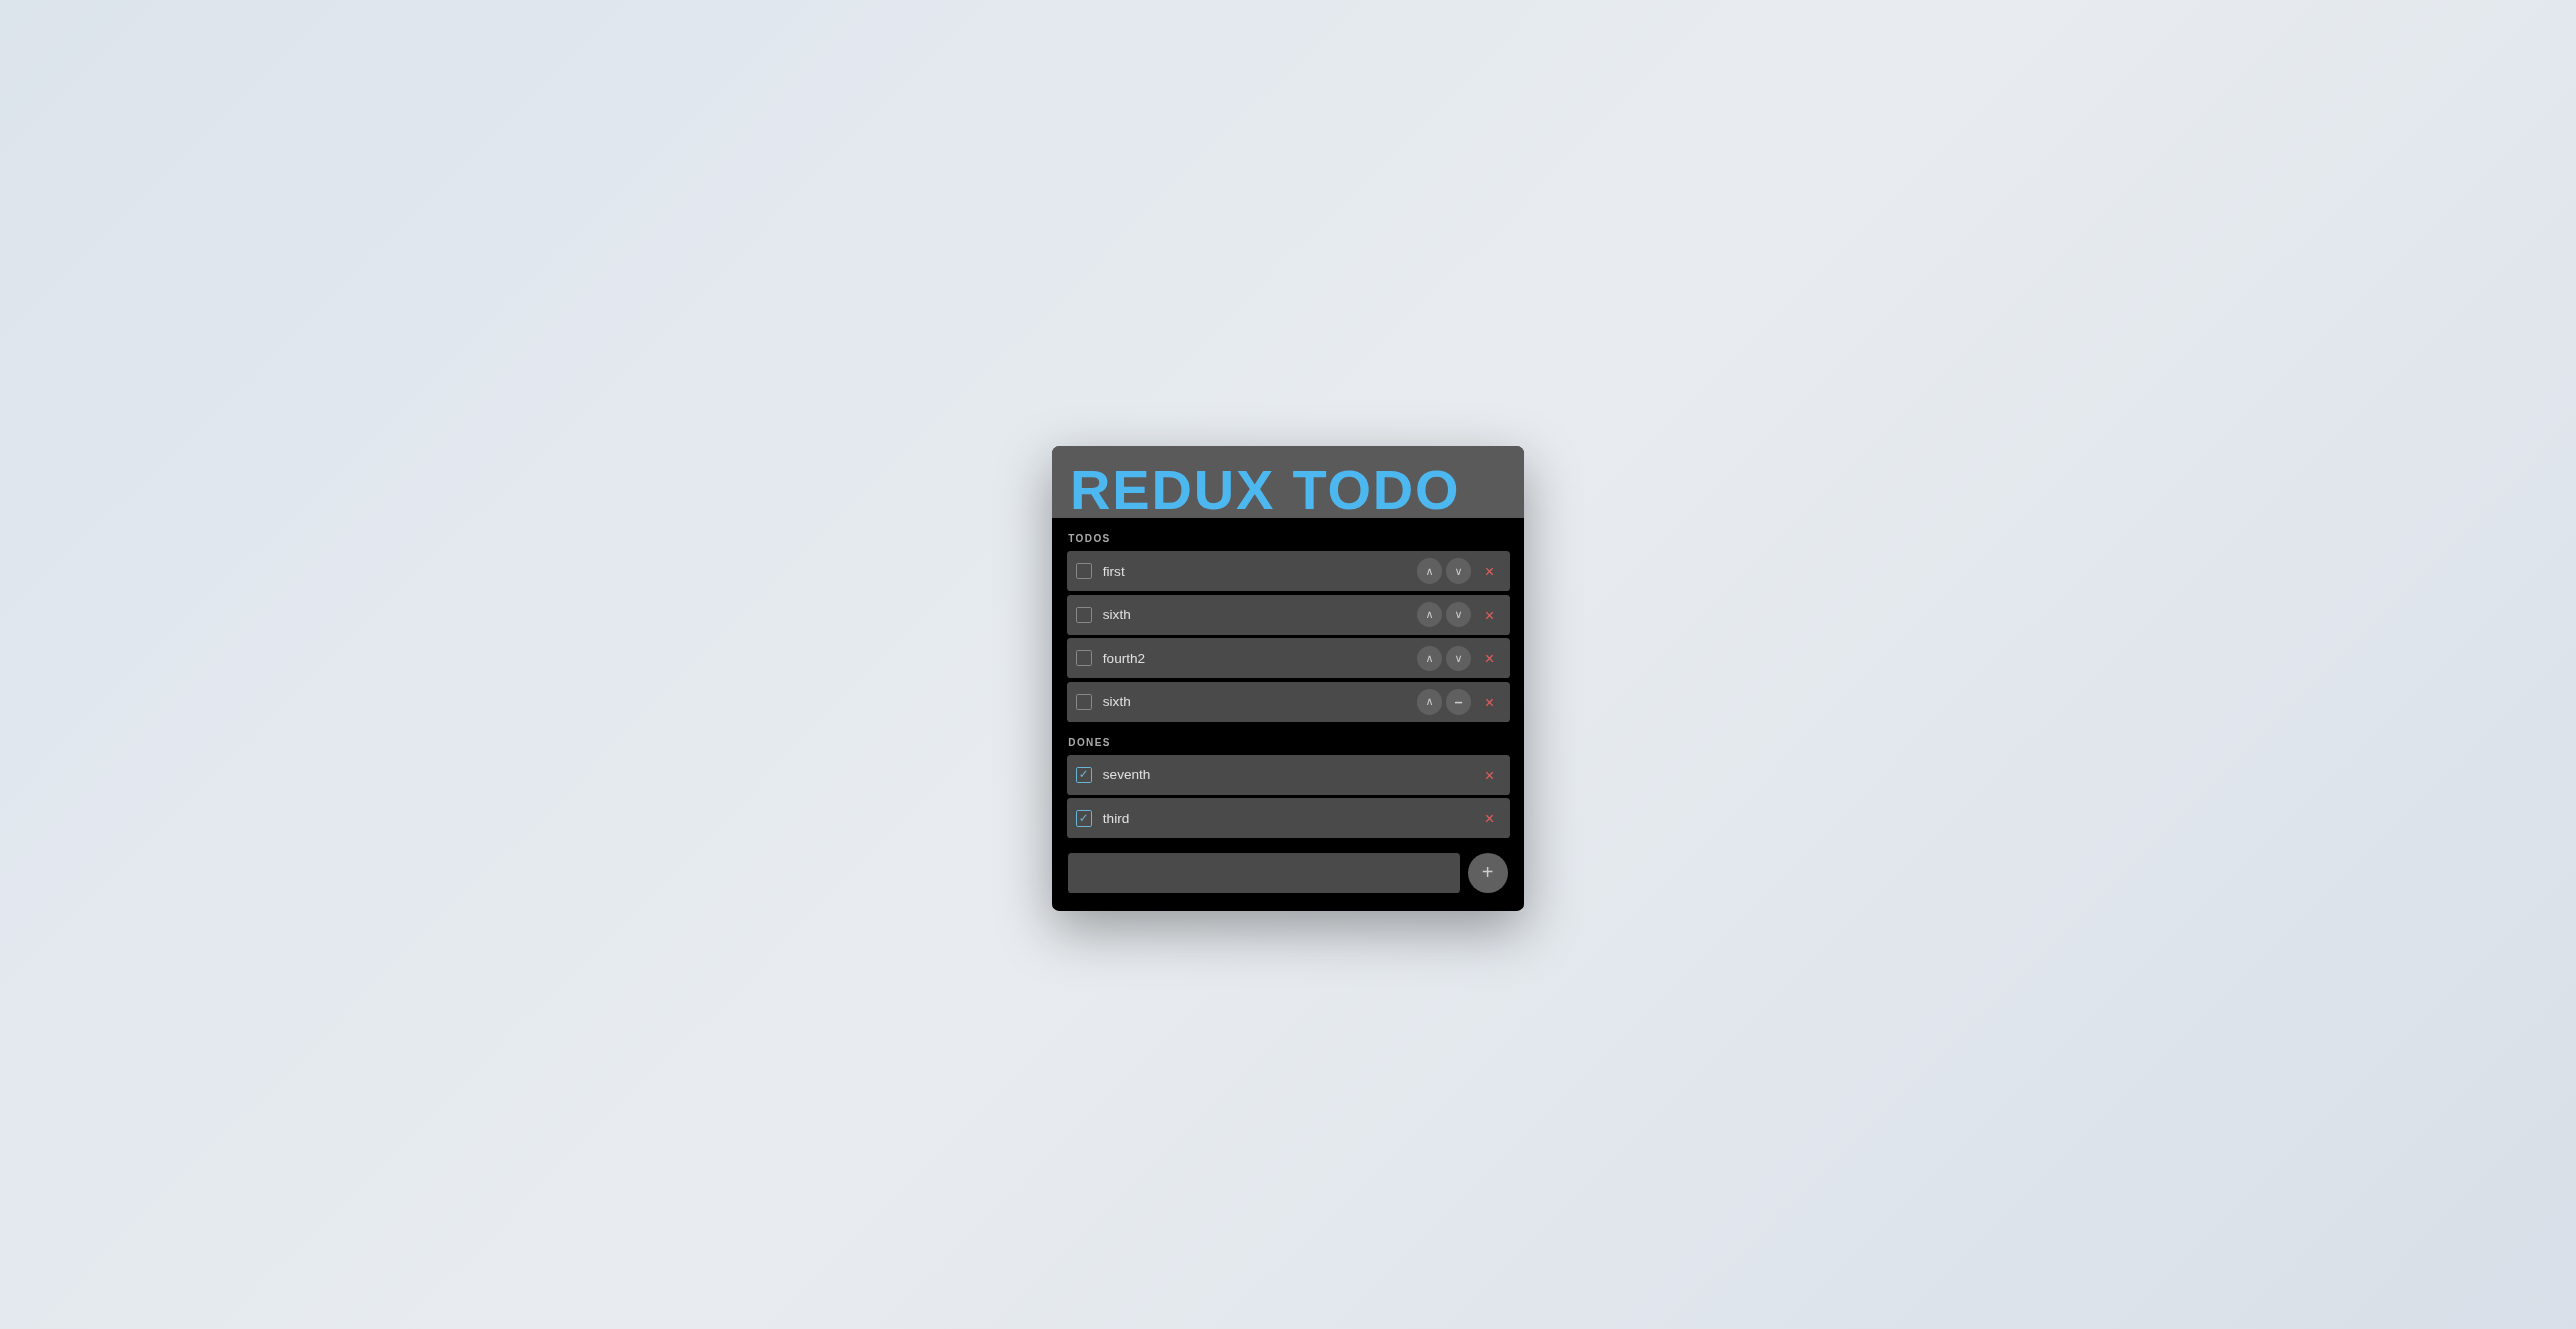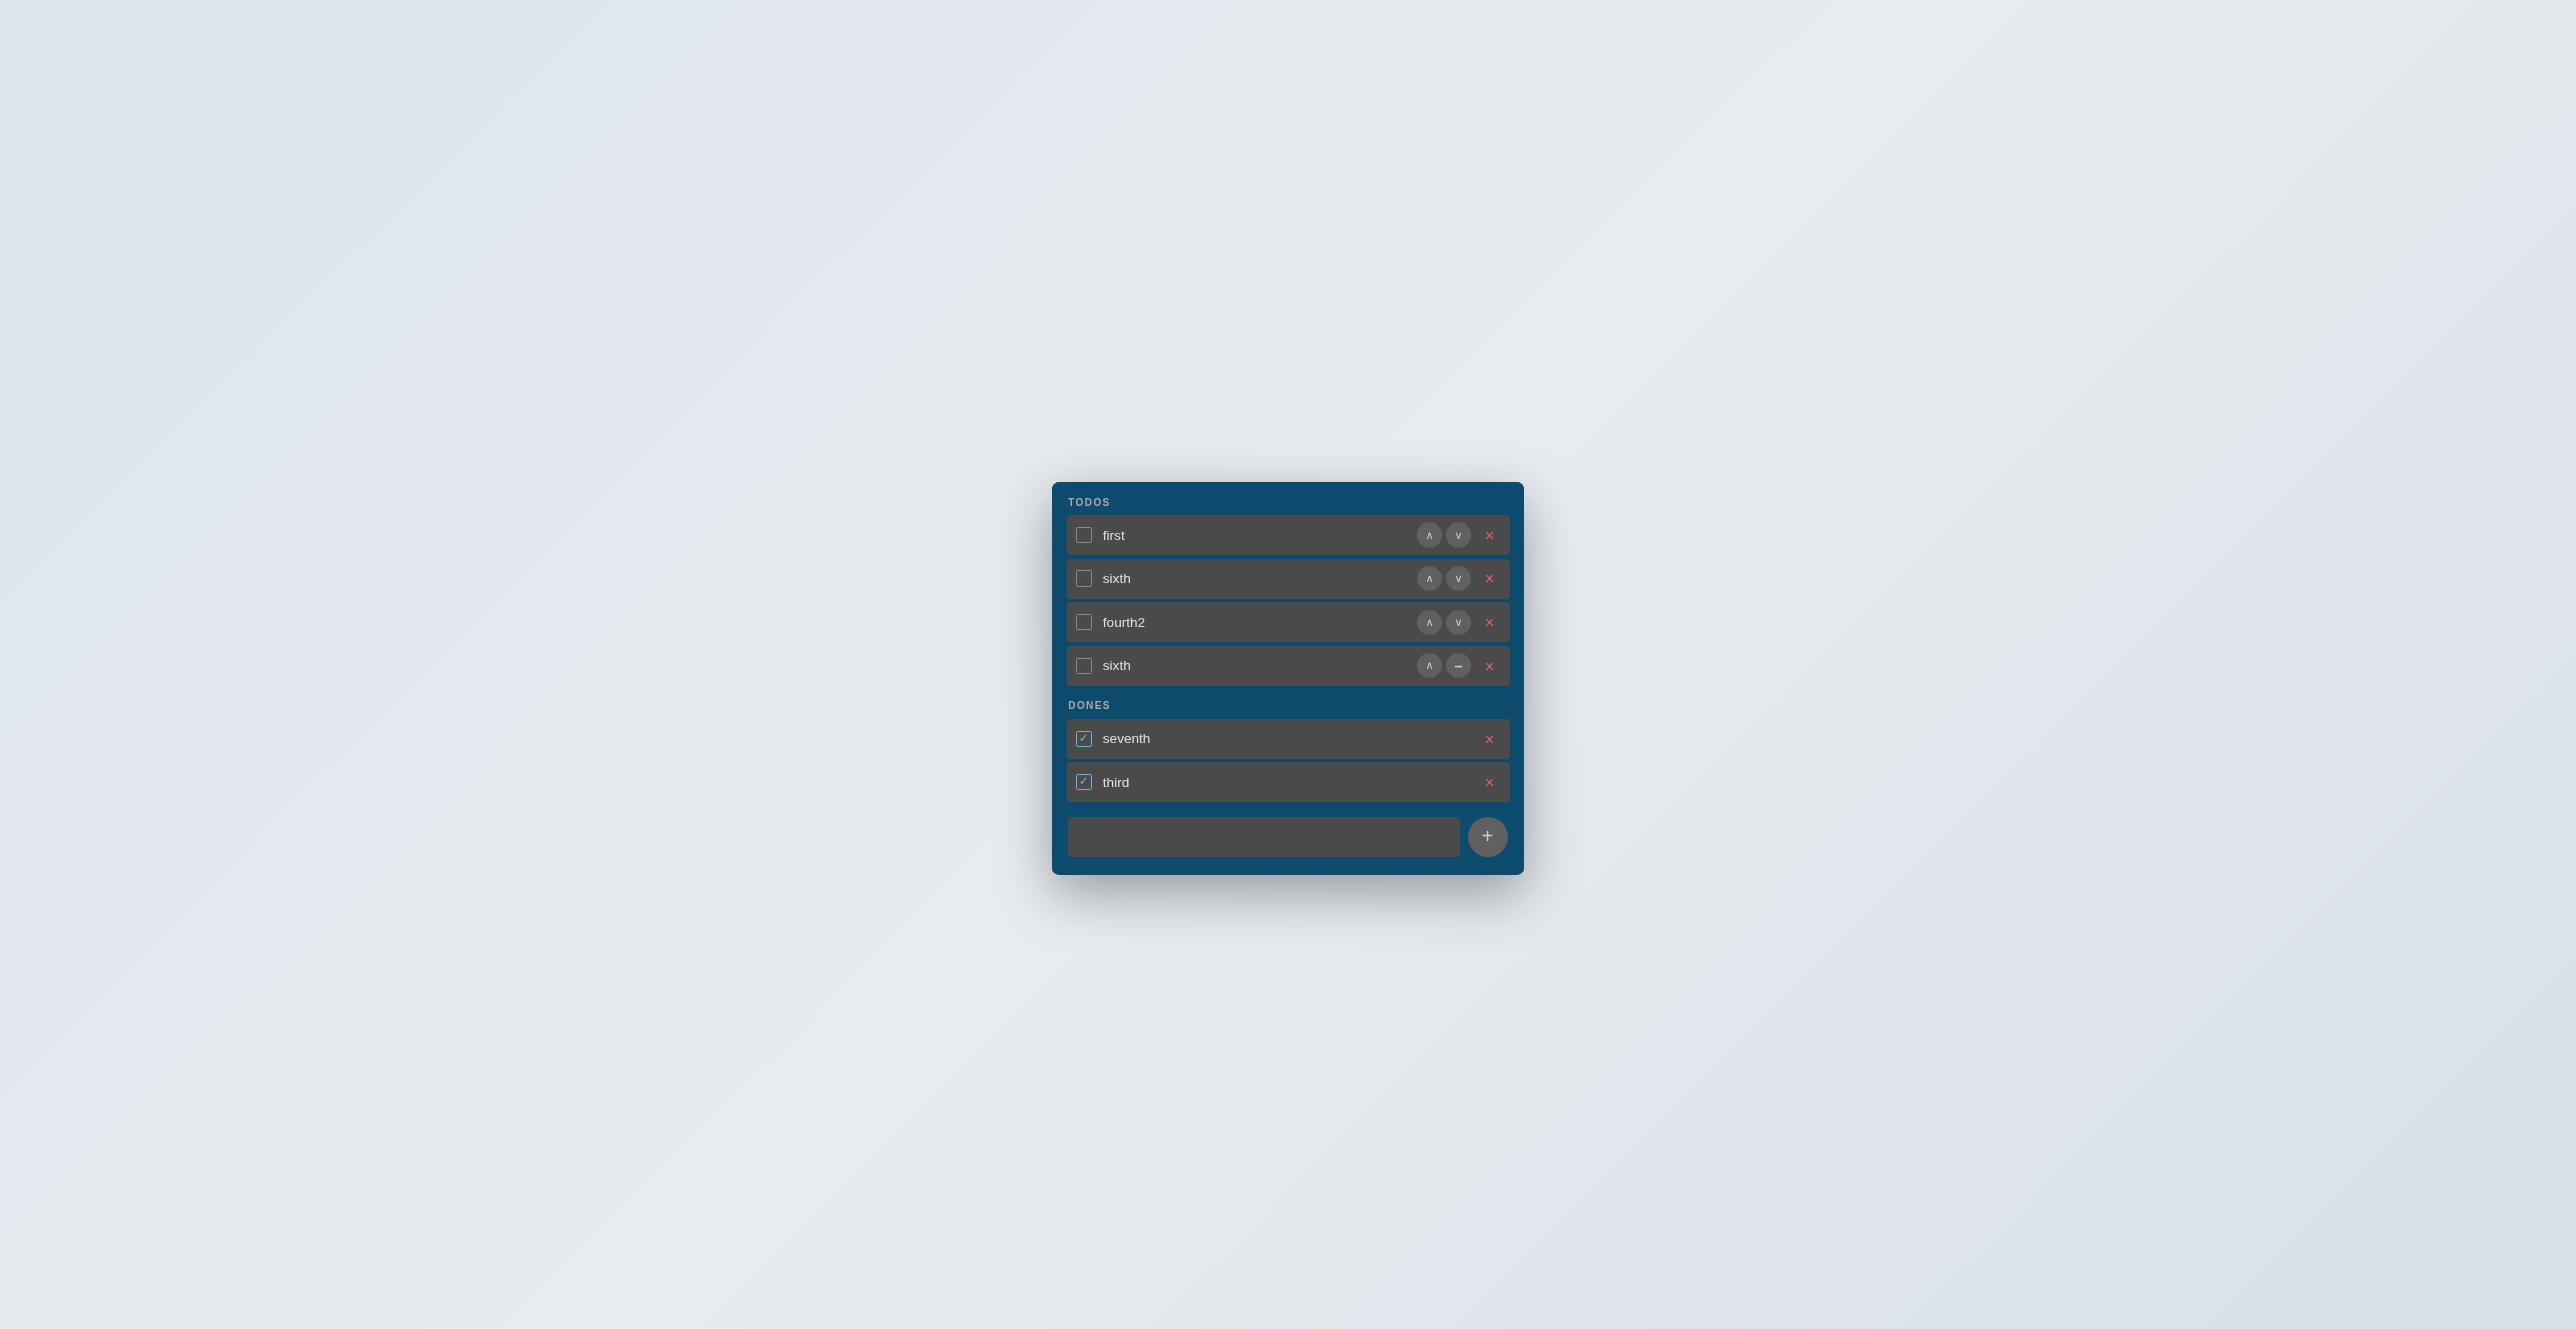--- a/index.html
+++ b/index.html
@@ -34,21 +34,21 @@
       font-size: 56px;
       font-weight: 900;
       color: #4db8f0;
       letter-spacing: 1.8px;
       line-height: 1;
       overflow: hidden;
       white-space: nowrap;
     }
 
     .app-body {
-      background: #0c4a6e;
+      background: #000000;
       padding: 14.5px 14.5px 18px 14.5px;
     }
 
     .section-label {
       font-size: 10px;
       font-weight: 600;
       color: #aaa;
       letter-spacing: 1.4px;
       margin-bottom: 7.3px;
       padding-left: 1.8px;
@@ -183,20 +183,21 @@
 
     .dash-btn {
       font-size: 14.5px;
       font-weight: bold;
     }
   </style>
 </head>
 <body>
 
 <div class="app-container">
+  <div class="app-title">REDUX TODO</div>
   <div class="app-body">
     <div class="section-label">TODOS</div>
     <div class="todo-list">
 
       <div class="todo-item">
         <div class="checkbox"></div>
         <span class="item-text">first</span>
         <div class="item-controls">
           <button class="btn-arrow">∧</button>
           <button class="btn-arrow">∨</button>

